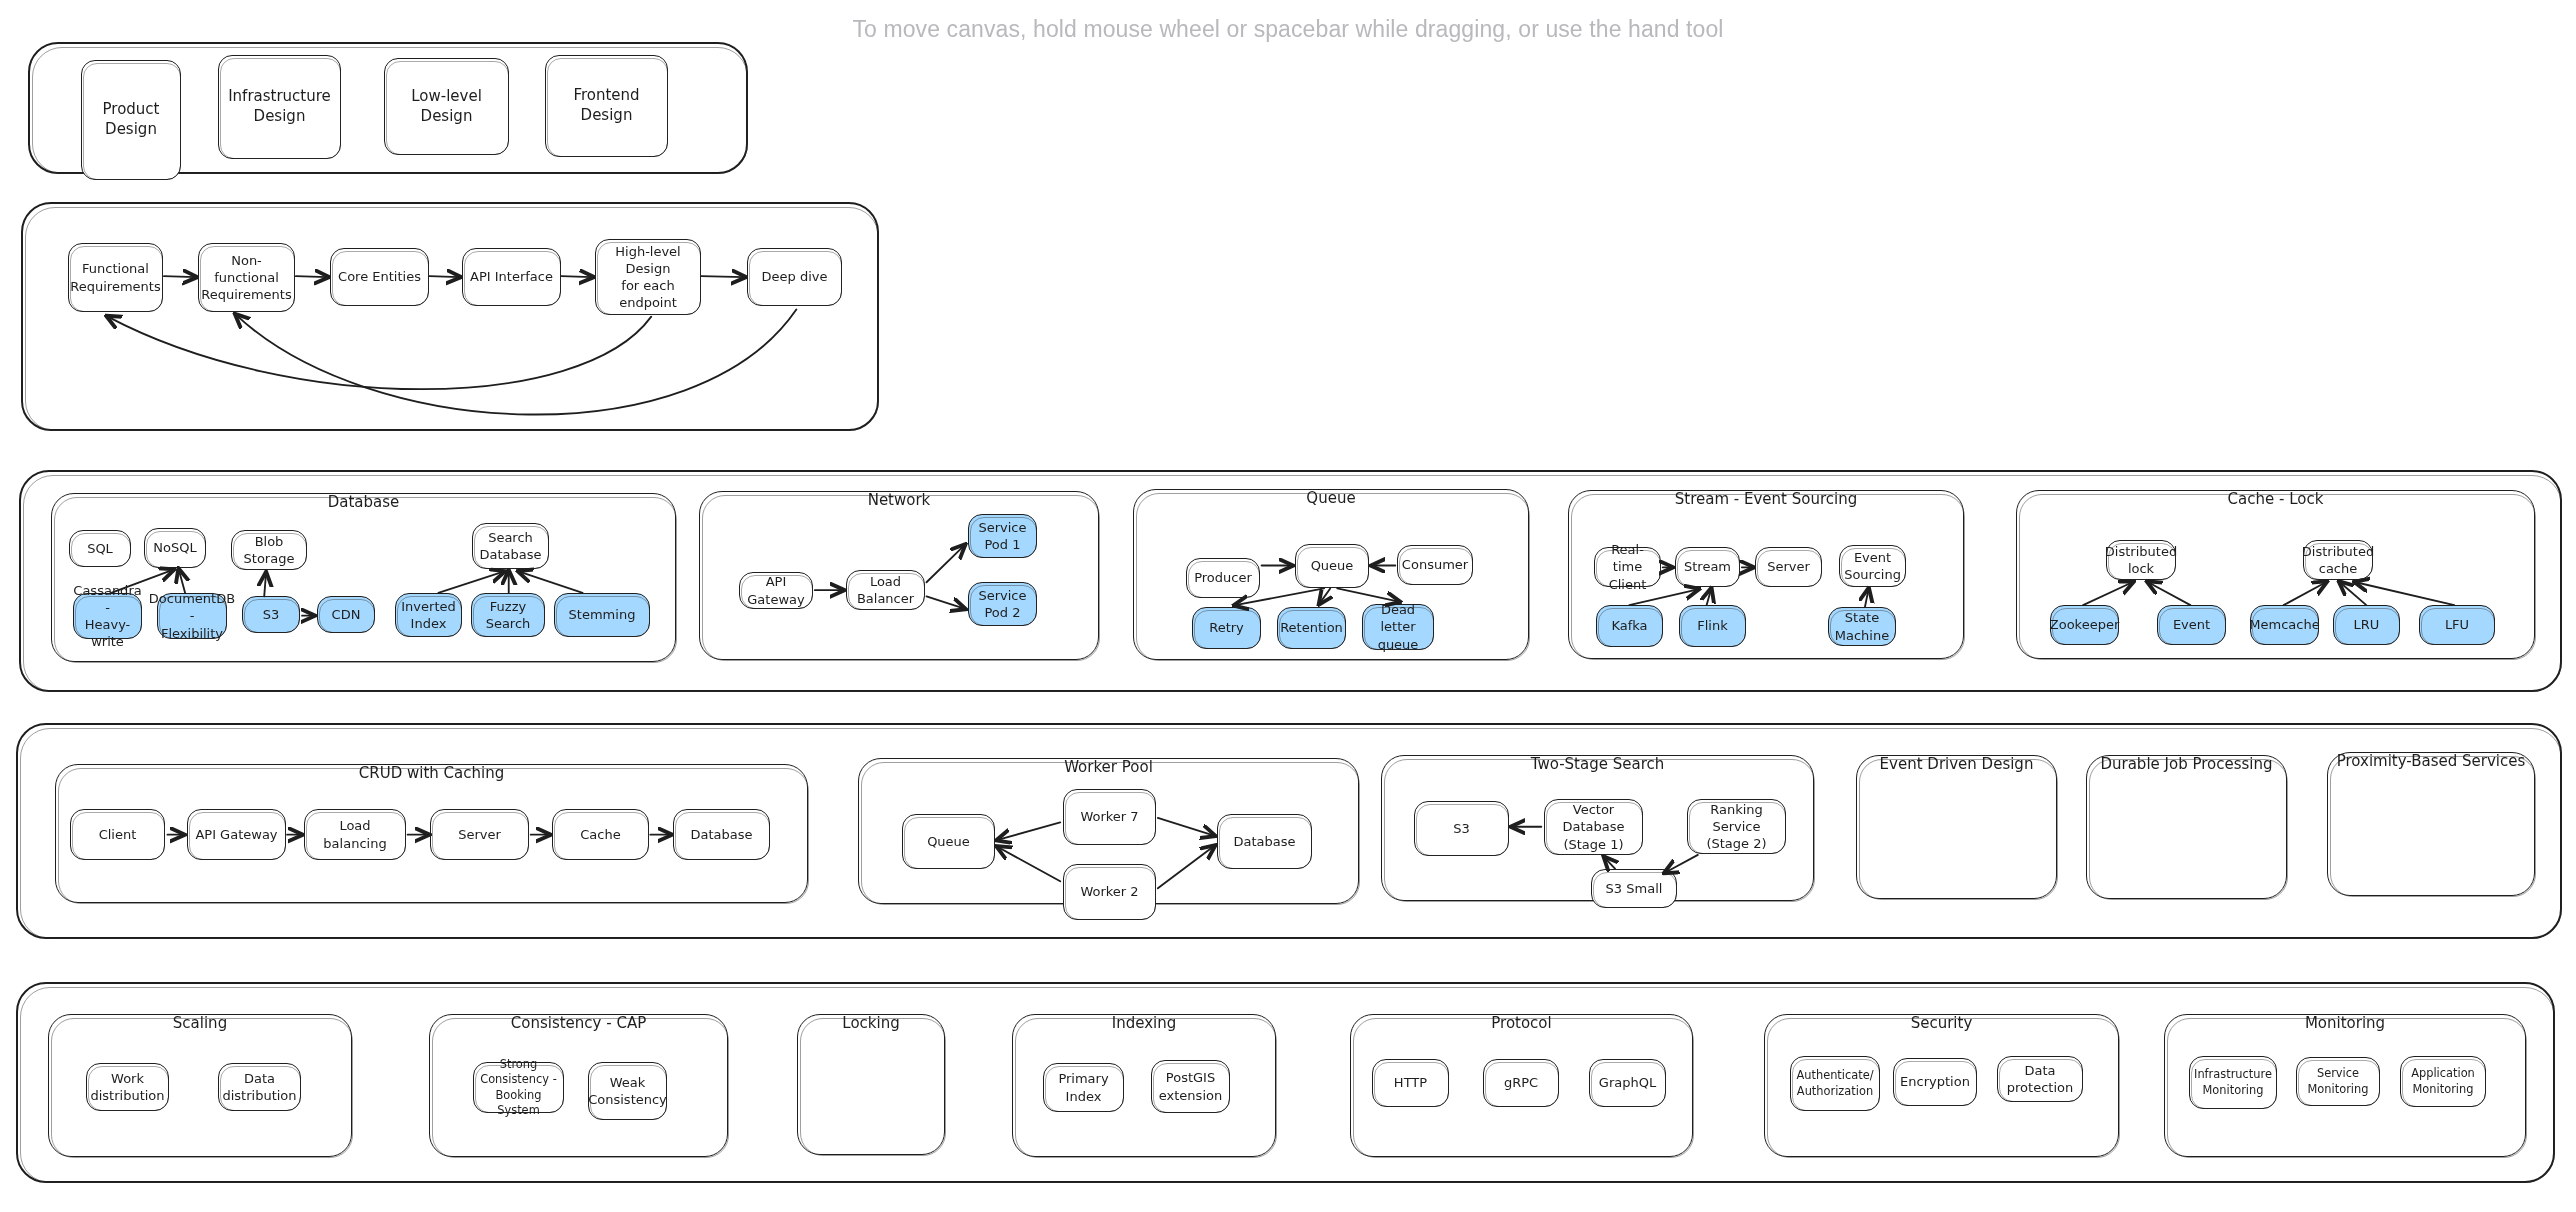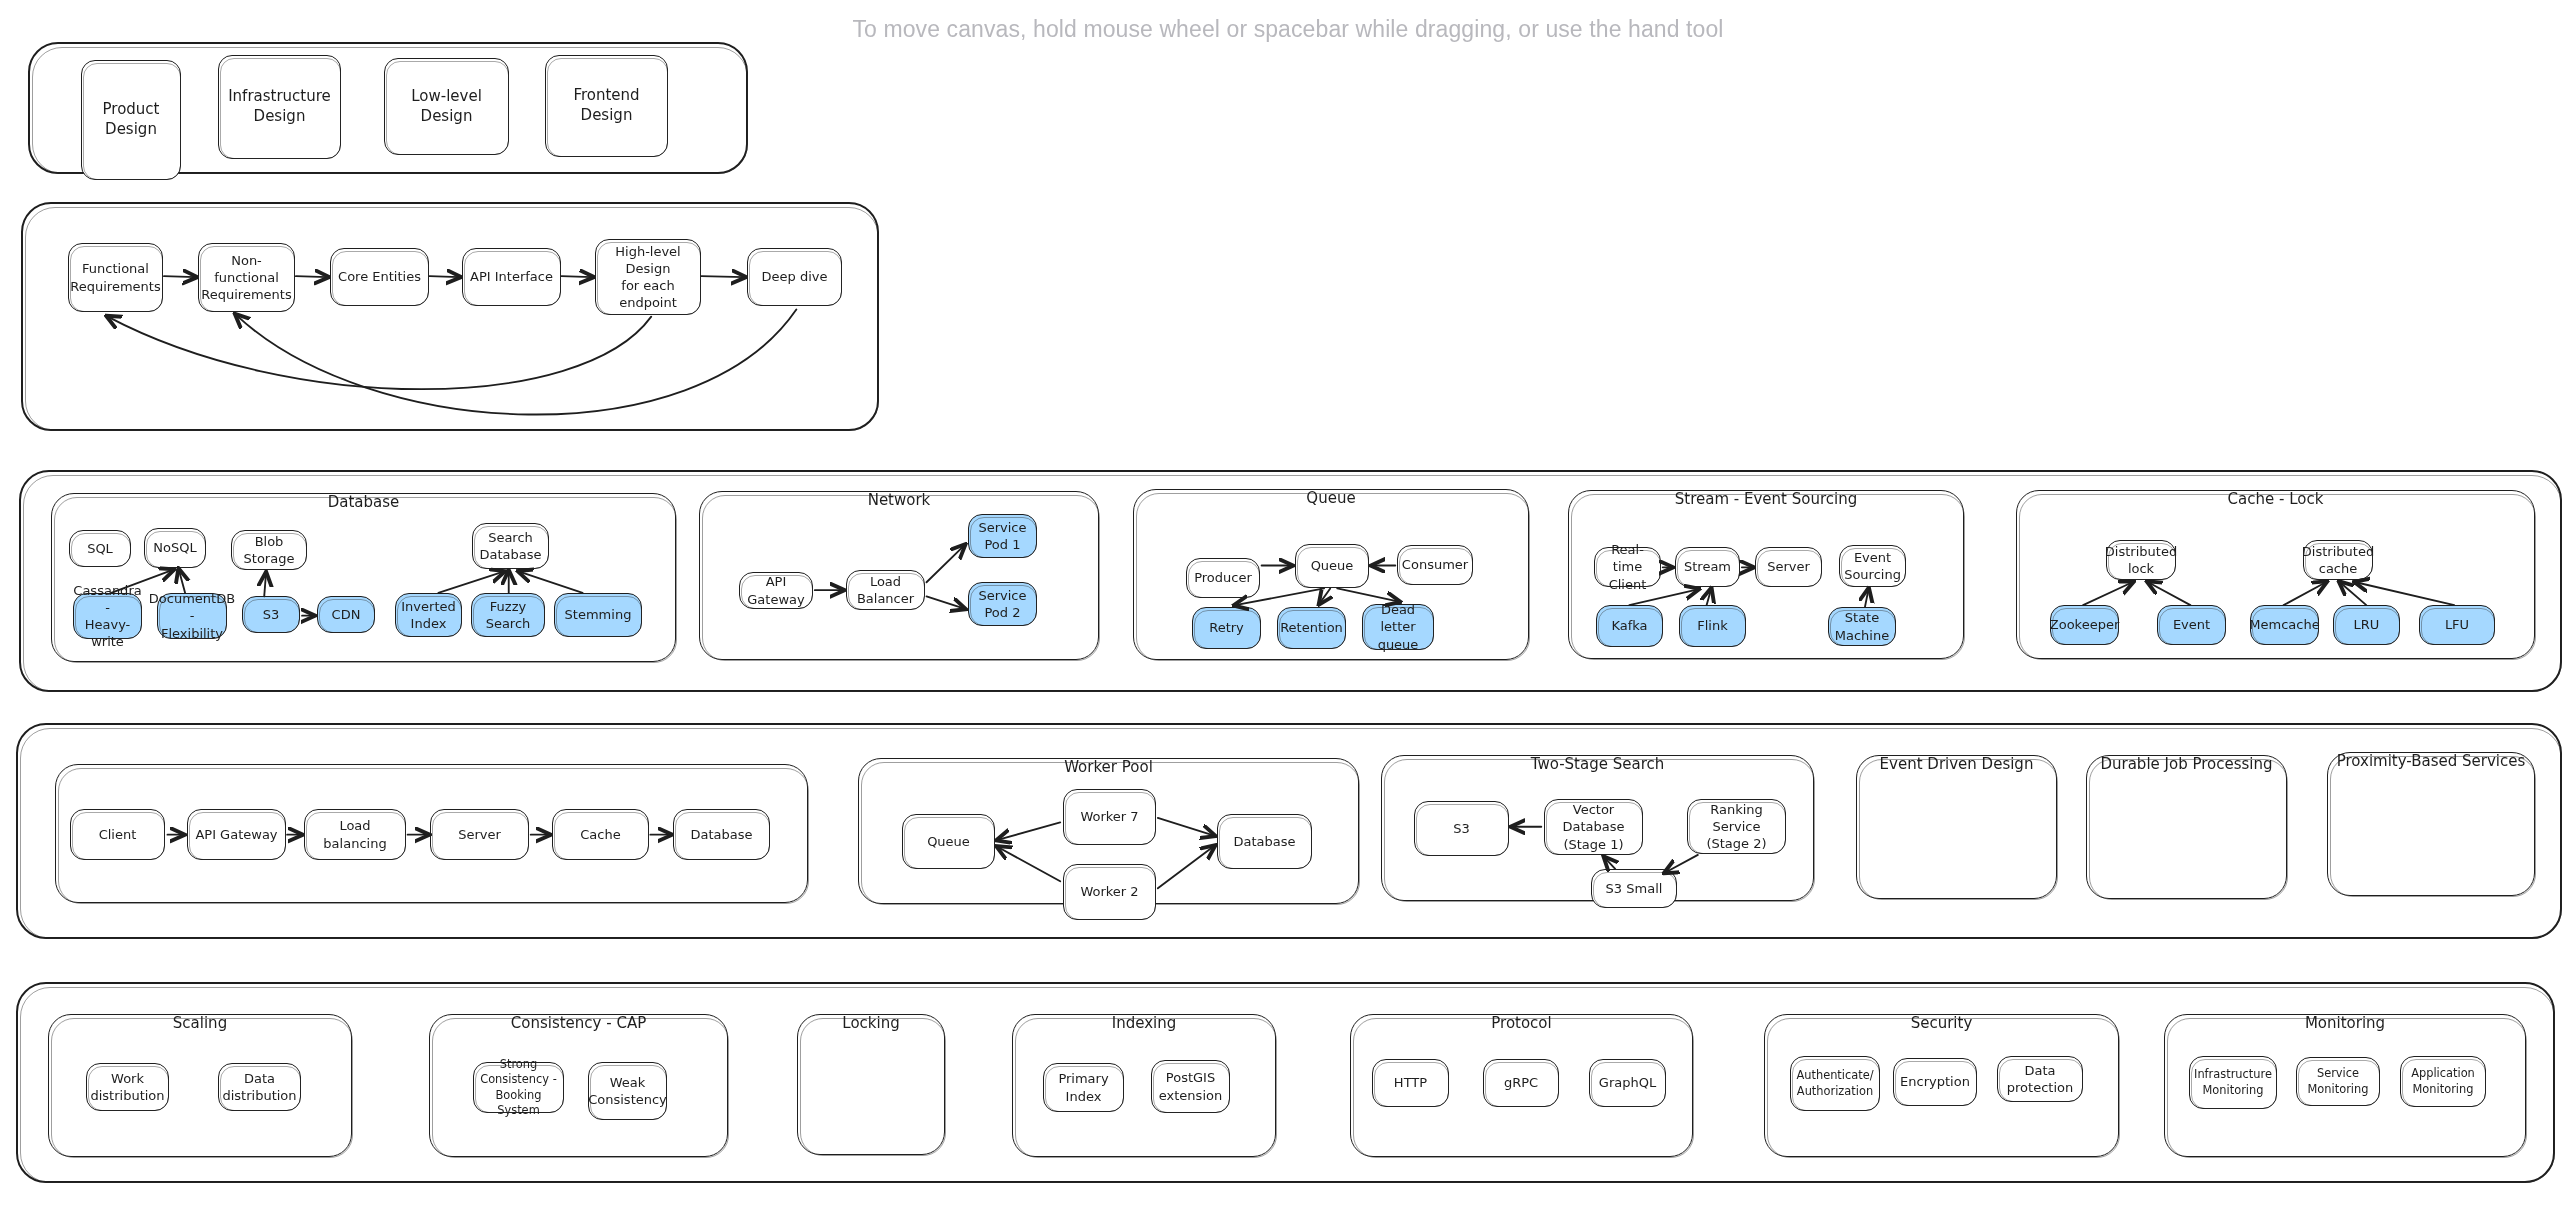--- a/index.html
+++ b/index.html
@@ -161,21 +161,21 @@
 Database</div>
   <div class="node blue" style="left:73px; top:593px; width:69px; height:46px;">Cassandra -
 Heavy-write</div>
   <div class="node blue" style="left:157px; top:593px; width:70px; height:46px;">DocumentDB -
 Flexibility</div>
   <div class="node blue" style="left:242px; top:596px; width:58px; height:37px;">S3</div>
   <div class="node blue" style="left:317px; top:596px; width:58px; height:37px;">CDN</div>
   <div class="node blue" style="left:395px; top:593px; width:67px; height:44px;">Inverted
 Index</div>
   <div class="node blue" style="left:471px; top:593px; width:74px; height:44px;">Fuzzy Search</div>
-  <div class="node blue" style="left:554px; top:593px; width:88px; height:44px;">Stemming</div>
+  <div class="node blue" style="left:554px; top:593px; width:96px; height:44px;">Stemming</div>
 
   <div class="frame sub" style="left:699px; top:491px; width:400px; height:169px;"></div>
   <div class="grp-title" style="left:699px; top:491px; width:400px;">Network</div>
   <div class="node" style="left:739px; top:572px; width:74px; height:37px;">API Gateway</div>
   <div class="node" style="left:846px; top:570px; width:79px; height:40px;">Load Balancer</div>
   <div class="node blue" style="left:968px; top:514px; width:69px; height:44px;">Service
 Pod 1</div>
   <div class="node blue" style="left:968px; top:582px; width:69px; height:44px;">Service
 Pod 2</div>
 
@@ -241,20 +241,21 @@
     <path d="M2368,688 L2424,662" marker-end="url(#ah)"></path>
     <path d="M2490,688 L2442,662" marker-end="url(#ah)"></path>
     <path d="M2596,688 L2644,662" marker-end="url(#ah)"></path>
     <path d="M2690,688 L2660,662" marker-end="url(#ah)"></path>
     <path d="M2790,688 L2678,662" marker-end="url(#ah)"></path>
   </svg>
 
   <div class="frame outer" style="left:16px; top:723px; width:2546px; height:216px;"></div>
 
   <div class="frame sub" style="left:55px; top:764px; width:753px; height:139px;"></div>
+  <div class="grp-title" style="left:55px; top:764px; width:753px;">CRUD with Caching</div>
   <div class="node" style="left:70px; top:809px; width:95px; height:51px;">Client</div>
   <div class="node" style="left:187px; top:809px; width:99px; height:51px;">API Gateway</div>
   <div class="node" style="left:304px; top:809px; width:102px; height:51px;">Load balancing</div>
   <div class="node" style="left:430px; top:809px; width:99px; height:51px;">Server</div>
   <div class="node" style="left:552px; top:809px; width:97px; height:51px;">Cache</div>
   <div class="node" style="left:673px; top:809px; width:97px; height:51px;">Database</div>
 
   <div class="frame sub" style="left:858px; top:758px; width:501px; height:146px;"></div>
   <div class="grp-title" style="left:858px; top:758px; width:501px;">Worker Pool</div>
   <div class="node" style="left:902px; top:814px; width:93px; height:55px;">Queue</div>

